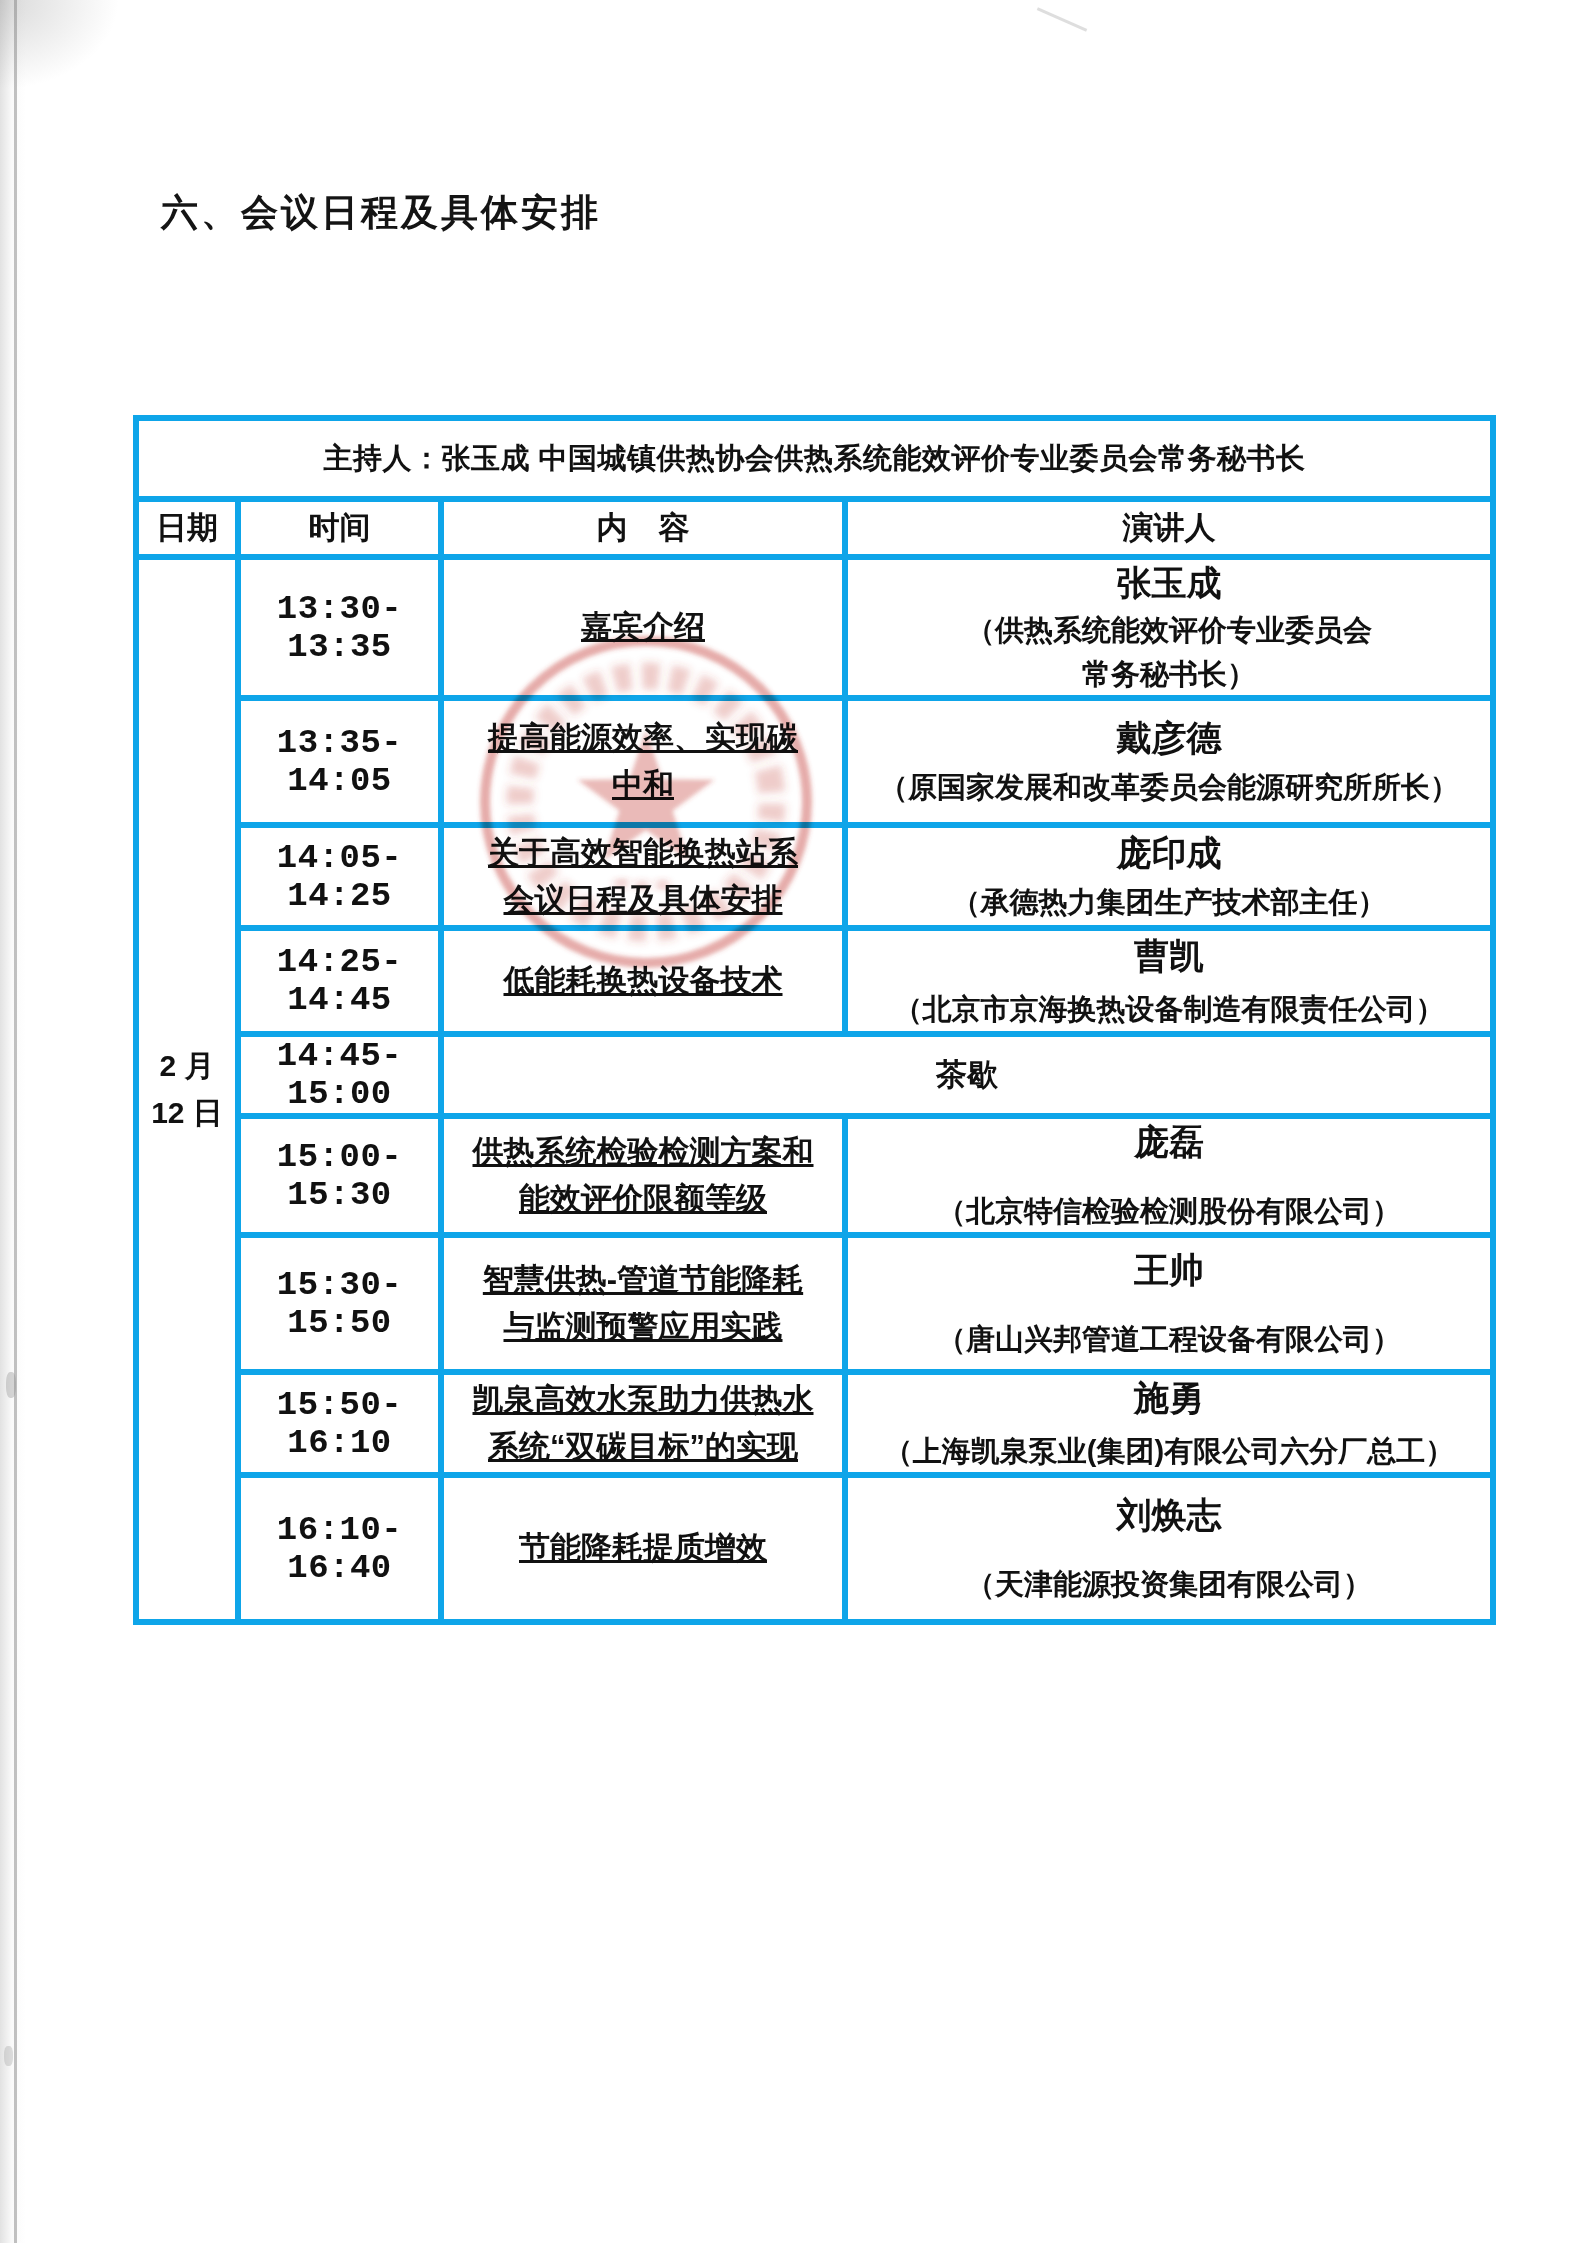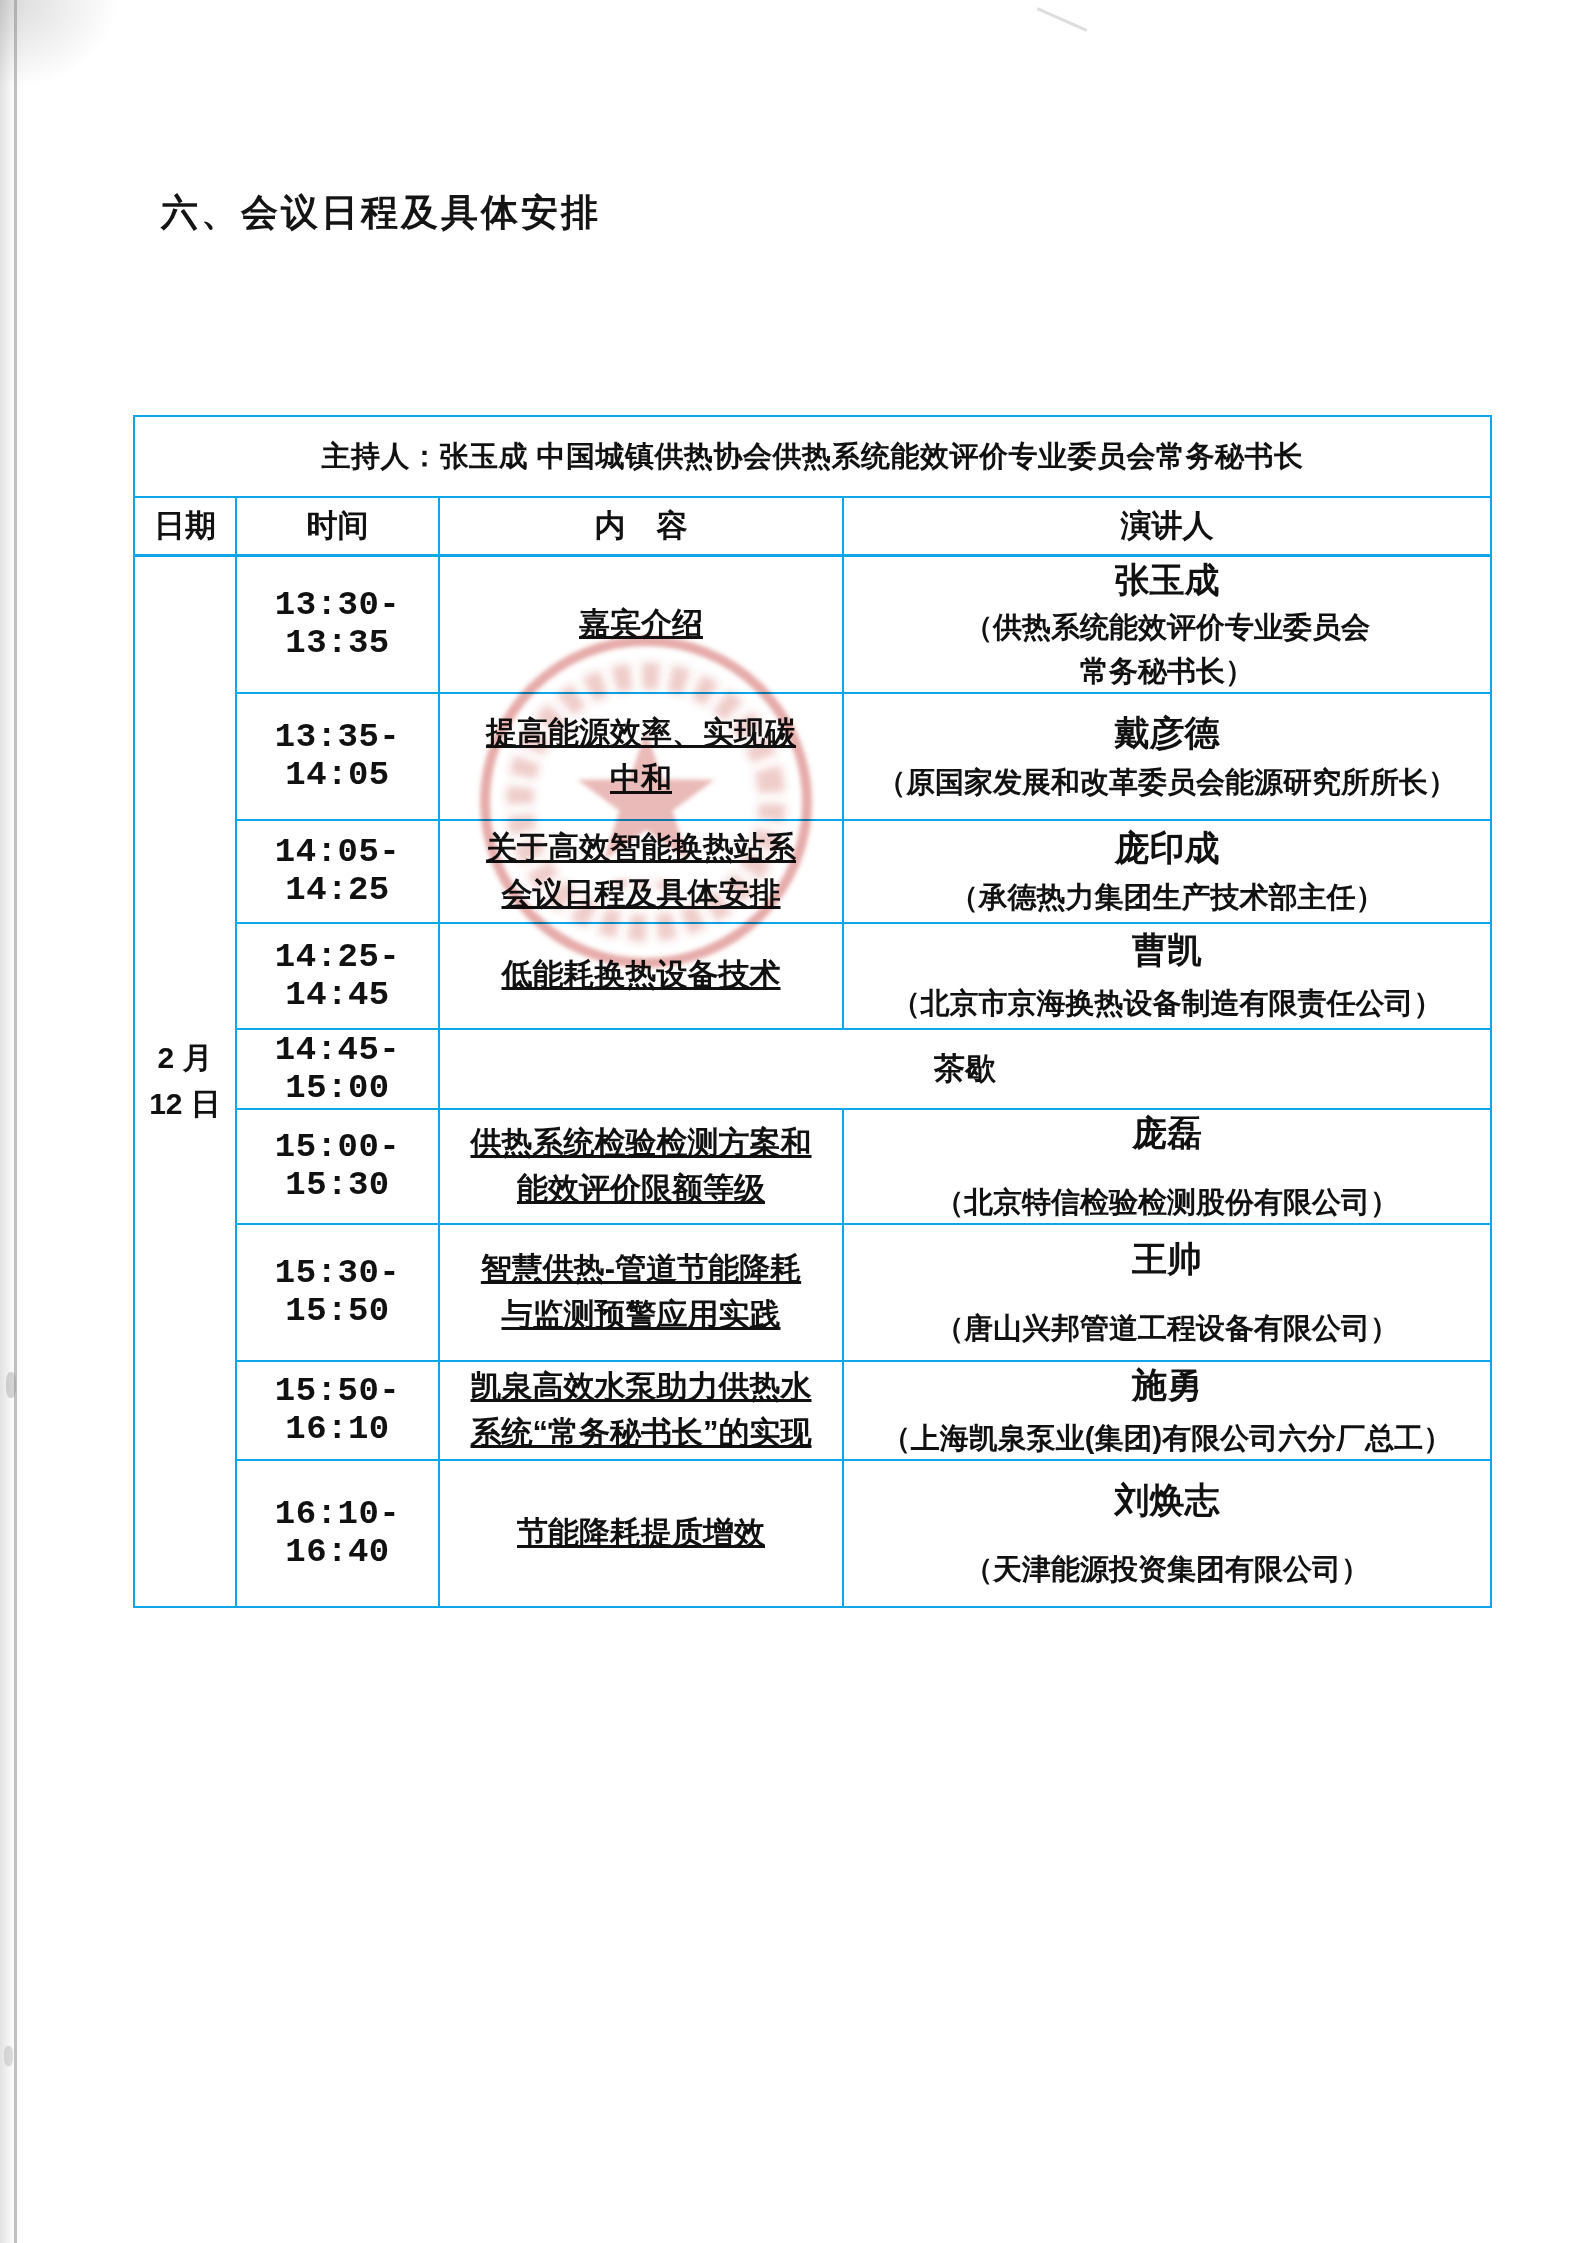--- a/index.html
+++ b/index.html
@@ -40,21 +40,21 @@
   }
 
   
   table.sched {
     position: absolute; left: 133px; top: 415px;
     width: 1357px;
     border-collapse: collapse; table-layout: fixed;
     font-weight: 700;
   }
   table.sched td {
-    border: 2px solid #0ea5e9;
+    border: 6px solid #0ea5e9;
     text-align: center; vertical-align: middle;
     padding: 0;
   }
   td.moderator-cell { height: 81px; font-size: 29px; letter-spacing: 0.5px; }
   tr.head-row td { height: 58px; font-size: 31px; border-bottom-width: 3px; }
   td.date-cell { font-size: 30px; line-height: 1.55; }
   td.time-cell {
     font-family: Liberation Mono, monospace;
     font-size: 34px; letter-spacing: 0.5px;
   }
@@ -198,21 +198,21 @@
           <span class="sp-name">王帅</span>
           <span>（唐山兴邦管道工程设备有限公司）</span>
         </div>
       </td>
     </tr>
 
     <tr style="height:88px">
       <td class="time-cell">15:50-16:10</td>
       <td class="content-cell">
         <span>凯泉高效水泵助力供热水</span>
-        <span>系统“常务秘书长”的实现</span>
+        <span>系统“双碳目标”的实现</span>
       </td>
       <td class="speaker-cell">
         <div class="sp-wrap" style="gap:10px">
           <span class="sp-name">施勇</span>
           <span>（上海凯泉泵业(集团)有限公司六分厂总工）</span>
         </div>
       </td>
     </tr>
 
     <tr style="height:147px">

